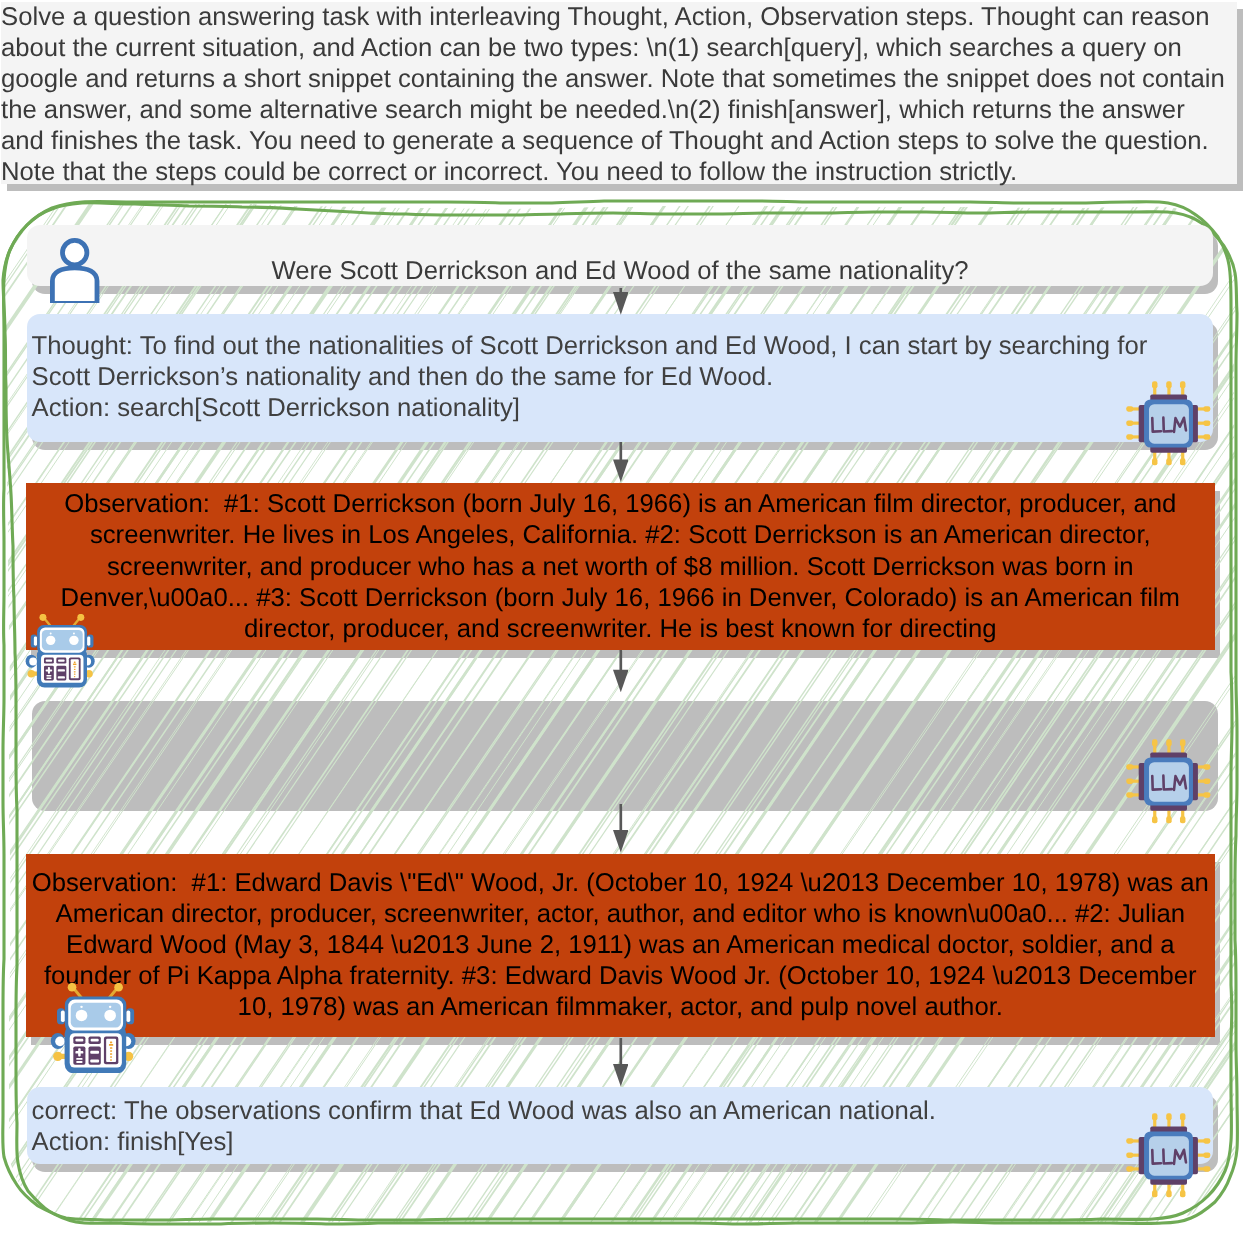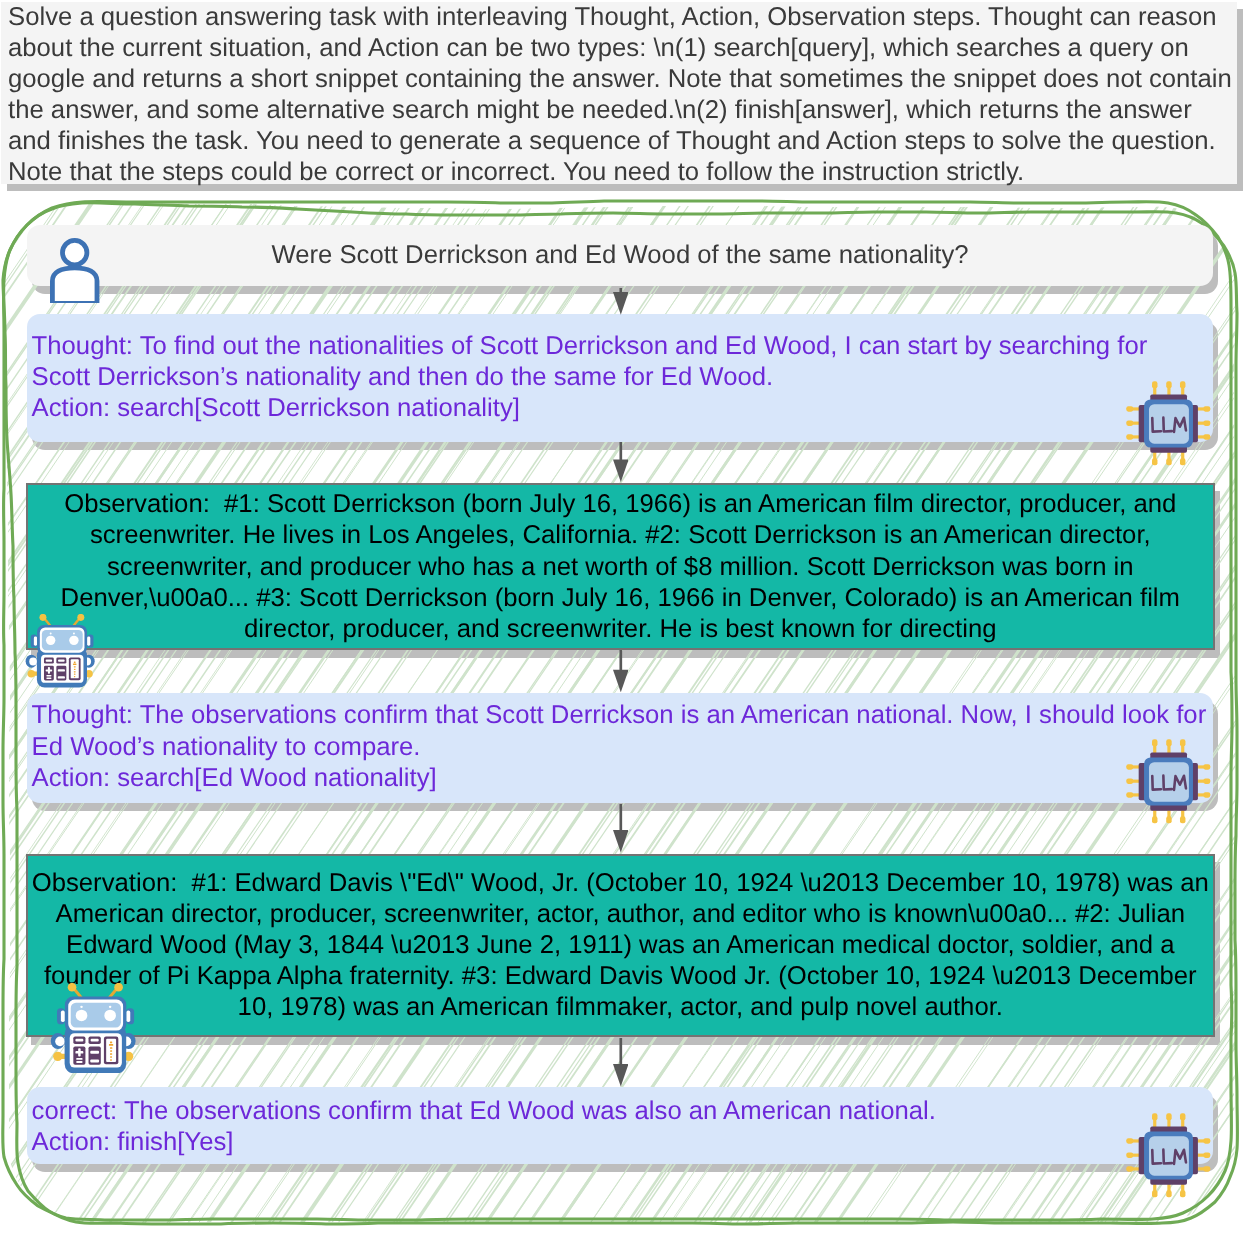--- a/index.html
+++ b/index.html
@@ -5,39 +5,39 @@
 <style>
   html,body{margin:0;padding:0;}
   body{width:1246px;height:1249px;background:#fff;font-family:"Liberation Sans",sans-serif;
        overflow:hidden;position:relative;
        -webkit-font-smoothing:antialiased;text-rendering:geometricPrecision;}
   .page{position:absolute;left:0;top:0;width:1246px;height:1249px;}
 
   
   #sys-shadow{position:absolute;left:7px;top:9px;width:1236px;height:182px;background:#bdbdbd;}
   #sys-prompt{position:absolute;left:1px;top:2px;width:1236px;height:182px;background:#f4f4f4;
-     box-sizing:border-box;padding:0 3px 0 7px;}
+     box-sizing:border-box;padding:0 3px 0 0;}
   #sys-prompt .txt{font-size:25.7px;line-height:31px;color:#3a3a3a;white-space:pre-wrap;}
 
   
   #container{position:absolute;left:0;top:0;width:1246px;height:1249px;}
   #hatch-svg,#border-svg{position:absolute;left:0;top:0;width:1246px;height:1249px;}
 
   
   .blk{position:absolute;box-sizing:border-box;}
   .sh{position:absolute;background:#bdbdbd;}
   .sh.r13{border-radius:13px;}
 
   .qbox{background:#f4f4f4;border-radius:13px;}
-  .qbox .t{font-size:25.7px;line-height:31px;color:#3a3a3a;text-align:center;}
+  .qbox .t{font-size:25.7px;line-height:31px;color:#3a3a3a;text-align:center;margin-top:16px;}
 
   .thought{background:#d8e6fa;border-radius:13px;}
-  .thought .t{font-size:25.7px;line-height:31.2px;color:#6d28d9;white-space:pre-wrap;}
-
-  .obs{background:#14b8a6;border:2px solid #737373;}
+  .thought .t{font-size:25.7px;line-height:31.2px;color:#404040;white-space:pre-wrap;}
+
+  .obs{background:#c2410c;border:2px solid #c2410c;}
   .obs .t{font-size:25.7px;line-height:31.2px;color:#000;text-align:center;white-space:pre-wrap;}
 
   .arrow{position:absolute;}
   .icon{position:absolute;}
 
   #verdict{position:absolute;}
   #verdict .par{position:absolute;inset:0;background:#d7e7d4;
       clip-path:polygon(19.6% 0, 100% 0, 81.4% 100%, 0 100%);}
   #verdict .lab{position:absolute;left:0;top:0;width:159.7px;height:51.5px;
       display:flex;align-items:center;justify-content:center;
@@ -314,24 +314,20 @@
     <div class="blk qbox" style="left:27.0px;top:225.0px;width:1186.0px;height:61.0px;padding:15px 0 0 0">
         <div class="t">Were Scott Derrickson and Ed Wood of the same nationality?</div>
       </div>
       <div class="blk thought" style="left:27.0px;top:313.8px;width:1186.0px;height:127.8px;padding:17.0px 3.4px 0 4.6px">
         <div class="t">Thought: To find out the nationalities of Scott Derrickson and Ed Wood, I can start by searching for Scott Derrickson’s nationality and then do the same for Ed Wood.
 Action: search[Scott Derrickson nationality]</div>
       </div>
       <div class="blk obs" style="left:26.0px;top:483.0px;width:1188.6px;height:166.8px;padding:4.2px 2px 0 2px">
         <div class="t">Observation:  #1: Scott Derrickson (born July 16, 1966) is an American film director, producer, and screenwriter. He lives in Los Angeles, California. #2: Scott Derrickson is an American director, screenwriter, and producer who has a net worth of $8 million. Scott Derrickson was born in Denver,\u00a0... #3: Scott Derrickson (born July 16, 1966 in Denver, Colorado) is an American film director, producer, and screenwriter. He is best known for directing</div>
       </div>
-      <div class="blk thought" style="left:27.0px;top:692.8px;width:1186.0px;height:109.8px;padding:7.5px 3.4px 0 4.6px">
-        <div class="t">Thought: The observations confirm that Scott Derrickson is an American national. Now, I should look for Ed Wood’s nationality to compare.
-Action: search[Ed Wood nationality]</div>
-      </div>
       <div class="blk obs" style="left:26.0px;top:853.9px;width:1188.6px;height:182.9px;padding:11.7px 2px 0 2px">
         <div class="t">Observation:  #1: Edward Davis \"Ed\" Wood, Jr. (October 10, 1924 \u2013 December 10, 1978) was an American director, producer, screenwriter, actor, author, and editor who is known\u00a0... #2: Julian Edward Wood (May 3, 1844 \u2013 June 2, 1911) was an American medical doctor, soldier, and a founder of Pi Kappa Alpha fraternity. #3: Edward Davis Wood Jr. (October 10, 1924 \u2013 December 10, 1978) was an American filmmaker, actor, and pulp novel author.</div>
       </div>
       <div class="blk thought" style="left:27.0px;top:1087.0px;width:1186.0px;height:76.5px;padding:9.0px 3.4px 0 4.6px">
         <div class="t">correct: The observations confirm that Ed Wood was also an American national.
 Action: finish[Yes]</div>
       </div>
     <svg class="arrow" style="left:612.9px;top:288.0px;width:15.6px;height:26.7px" viewBox="0 0 15.6 26.7">
         <rect x="6.45" y="0" width="2.7" height="5.6" fill="#585858"></rect>
         <path d="M0 4.1 H15.6 L7.8 26.7 Z" fill="#585858"></path>

